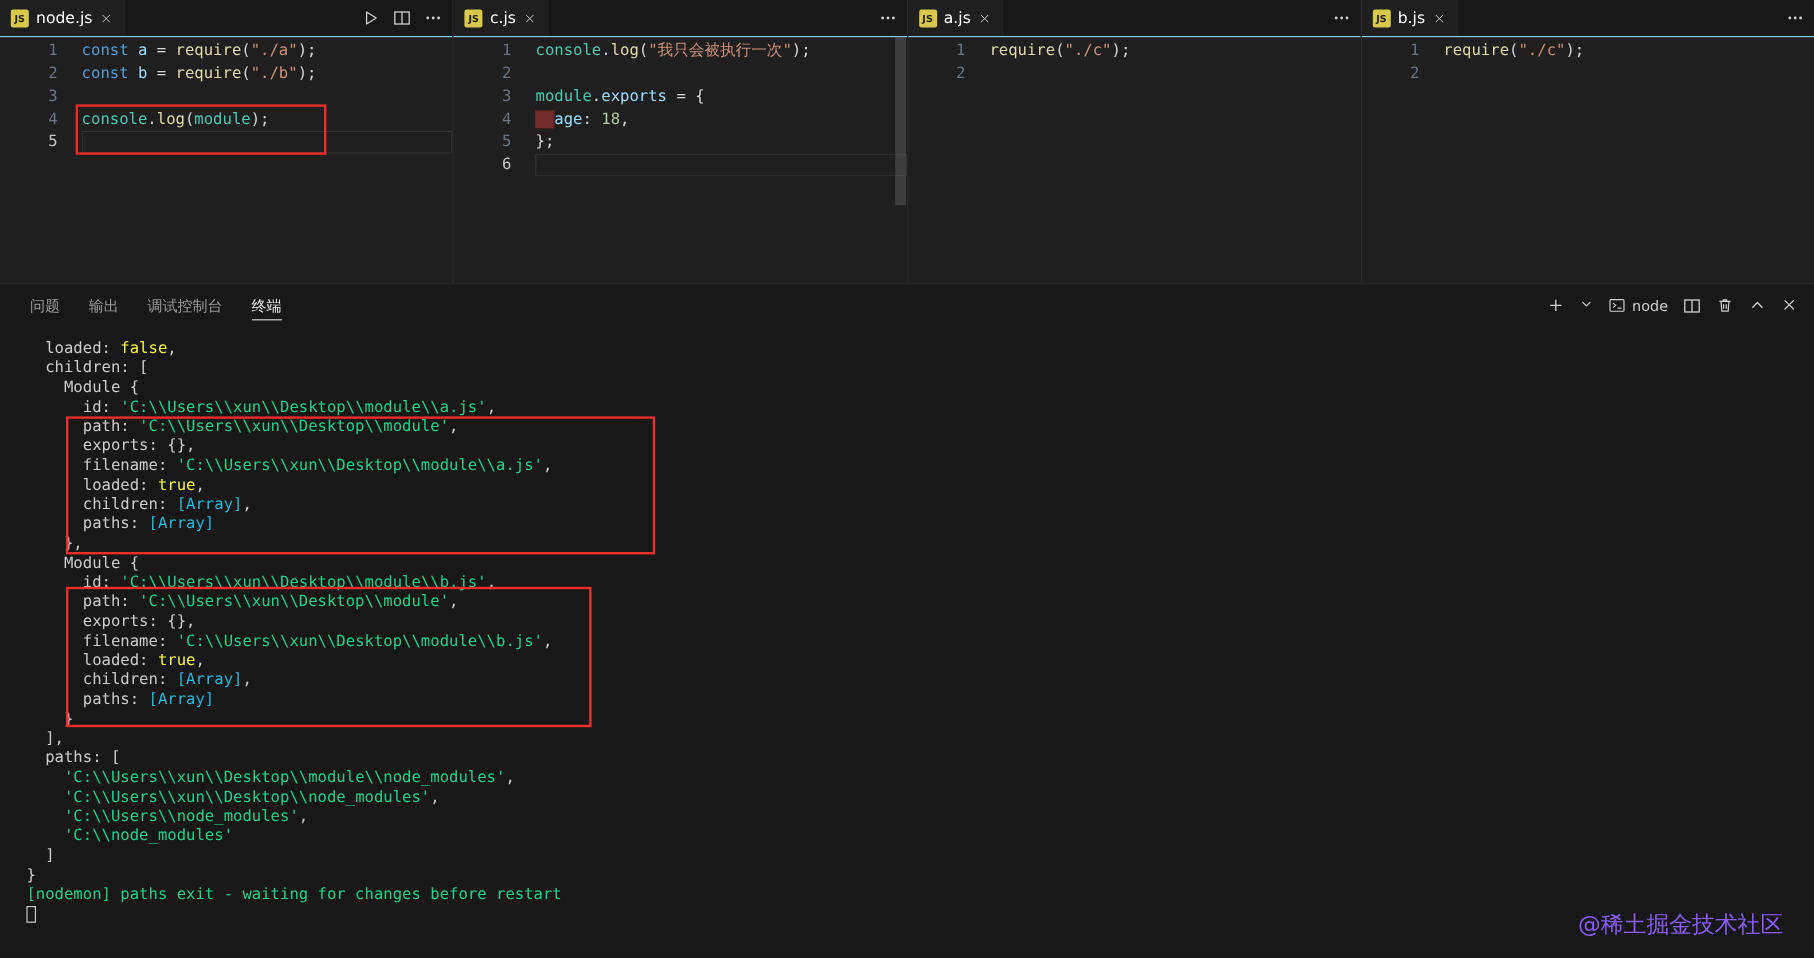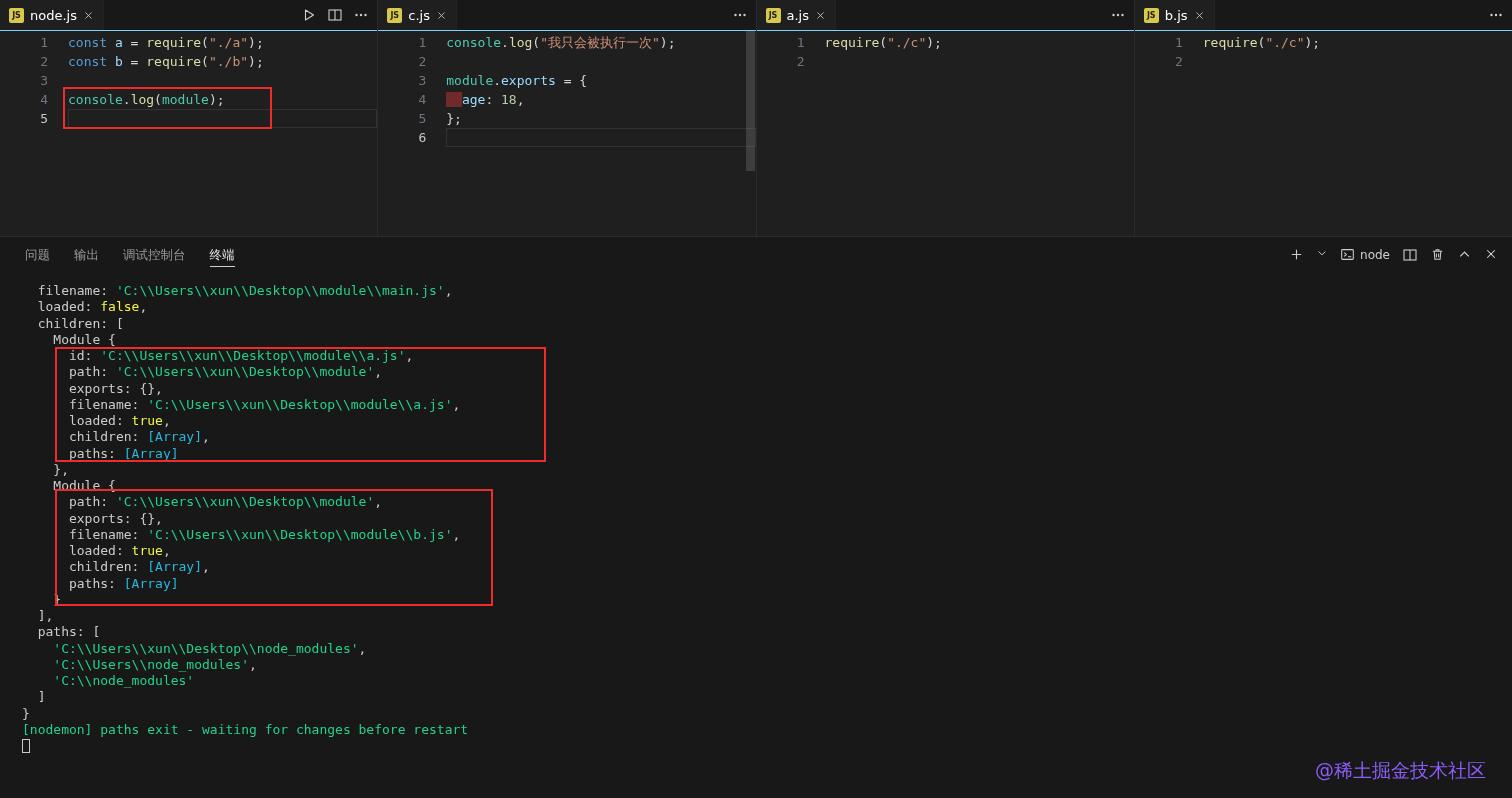--- a/index.html
+++ b/index.html
@@ -266,42 +266,43 @@
             </svg>
           </span>
           <span class="icon">
             <svg width="14" height="14" viewBox="0 0 16 16">
               <path d="M4 4l8 8M12 4l-8 8" stroke="currentColor" stroke-width="1.2" stroke-linecap="round"></path>
             </svg>
           </span>
         </div>
     </div>
     <div class="terminal" id="terminal">
-        <div class="t-line"><span>  filename: </span><span class="t-str">'C:\\Users\\xun\\Desktop\\module\\main.js'</span><span>,</span></div>
         <div class="t-line"><span>  loaded: </span><span class="t-bool">false</span><span>,</span></div>
         <div class="t-line"><span>  children: [</span></div>
         <div class="t-line"><span>    Module {</span></div>
         <div class="t-line"><span>      id: </span><span class="t-str">'C:\\Users\\xun\\Desktop\\module\\a.js'</span><span>,</span></div>
         <div class="t-line"><span>      path: </span><span class="t-str">'C:\\Users\\xun\\Desktop\\module'</span><span>,</span></div>
         <div class="t-line"><span>      exports: {},</span></div>
         <div class="t-line"><span>      filename: </span><span class="t-str">'C:\\Users\\xun\\Desktop\\module\\a.js'</span><span>,</span></div>
         <div class="t-line"><span>      loaded: </span><span class="t-bool">true</span><span>,</span></div>
         <div class="t-line"><span>      children: </span><span class="t-arr">[Array]</span><span>,</span></div>
         <div class="t-line"><span>      paths: </span><span class="t-arr">[Array]</span></div>
         <div class="t-line"><span>    },</span></div>
         <div class="t-line"><span>    Module {</span></div>
+        <div class="t-line"><span>      id: </span><span class="t-str">'C:\\Users\\xun\\Desktop\\module\\b.js'</span><span>,</span></div>
         <div class="t-line"><span>      path: </span><span class="t-str">'C:\\Users\\xun\\Desktop\\module'</span><span>,</span></div>
         <div class="t-line"><span>      exports: {},</span></div>
         <div class="t-line"><span>      filename: </span><span class="t-str">'C:\\Users\\xun\\Desktop\\module\\b.js'</span><span>,</span></div>
         <div class="t-line"><span>      loaded: </span><span class="t-bool">true</span><span>,</span></div>
         <div class="t-line"><span>      children: </span><span class="t-arr">[Array]</span><span>,</span></div>
         <div class="t-line"><span>      paths: </span><span class="t-arr">[Array]</span></div>
         <div class="t-line"><span>    }</span></div>
         <div class="t-line"><span>  ],</span></div>
         <div class="t-line"><span>  paths: [</span></div>
+        <div class="t-line"><span>    </span><span class="t-str">'C:\\Users\\xun\\Desktop\\module\\node_modules'</span><span>,</span></div>
         <div class="t-line"><span>    </span><span class="t-str">'C:\\Users\\xun\\Desktop\\node_modules'</span><span>,</span></div>
         <div class="t-line"><span>    </span><span class="t-str">'C:\\Users\\node_modules'</span><span>,</span></div>
         <div class="t-line"><span>    </span><span class="t-str">'C:\\node_modules'</span></div>
         <div class="t-line"><span>  ]</span></div>
         <div class="t-line"><span>}</span></div>
         <div class="t-line"><span class="t-green">[nodemon] paths exit - waiting for changes before restart</span></div>
         <div class="t-line"><span class="block-cursor"></span></div>
       </div>
   </div>
 

